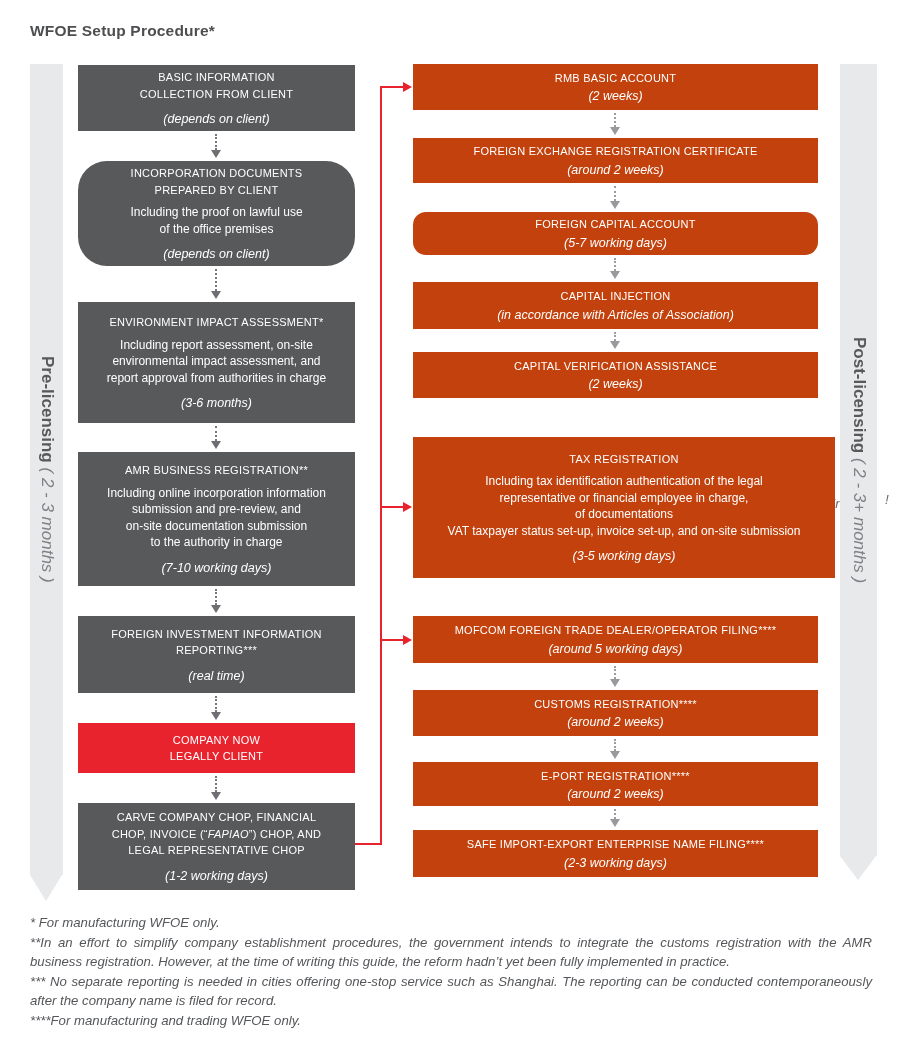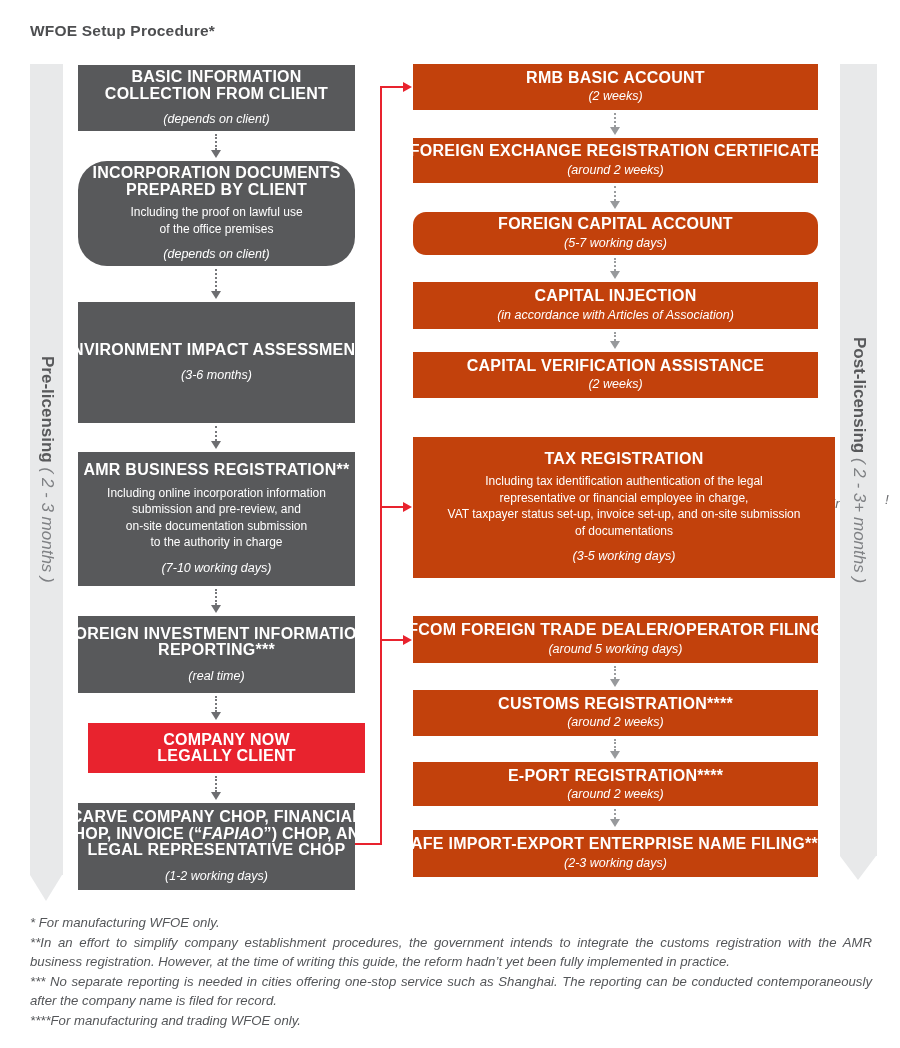--- a/index.html
+++ b/index.html
@@ -21,21 +21,21 @@
   .banner-text{writing-mode:vertical-rl;white-space:nowrap;font-size:17px;color:#58595b;}
   .banner-label{font-weight:bold;color:#58595b;}
   .banner-dur{font-style:italic;font-weight:normal;color:#7f8184;}
 
   
   .box{position:absolute;color:#fff;display:flex;flex-direction:column;justify-content:center;
        align-items:center;text-align:center;box-sizing:border-box;padding:4px 2px;}
   .box{background:#58595b;}
   .box.gray{background:#c2410c;}
   .box.red{background:#e8232e;}
-  .box-title{font-weight:bold;font-size:16px;line-height:16.5px;letter-spacing:.25px;}
+  .box-title{font-weight:normal;font-size:11px;line-height:16.5px;letter-spacing:.25px;}
   .box-title div{white-space:nowrap;}
   .box-body{font-size:12px;line-height:16.5px;margin-top:6px;}
   .box-body div{white-space:nowrap;}
   .box-duration{font-style:italic;font-size:12.5px;line-height:15px;}
   .dur-gap-big{margin-top:10px;}
   .dur-gap-small{margin-top:3px;}
   .em-it{font-style:italic;}
 
   
   .connector{position:absolute;display:flex;flex-direction:column;align-items:center;z-index:0;}
@@ -119,20 +119,25 @@
       <div class="box-body">
         <div>Including the proof on lawful use</div>
         <div>of the office premises</div>
       </div>
       <div class="box-duration dur-gap-big">(depends on client)</div>
     </div>
     <div class="box " style="left: 78px; top: 302px; width: 277px; height: 121px;">
       <div class="box-title">
         <div>ENVIRONMENT IMPACT ASSESSMENT*</div>
       </div>
+      <div class="box-body">
+        <div>Including report assessment, on-site</div>
+        <div>environmental impact assessment, and</div>
+        <div>report approval from authorities in charge</div>
+      </div>
       <div class="box-duration dur-gap-big">(3-6 months)</div>
     </div>
     <div class="box " style="left: 78px; top: 452px; width: 277px; height: 134px;">
       <div class="box-title">
         <div>AMR BUSINESS REGISTRATION**</div>
       </div>
       <div class="box-body">
         <div>Including online incorporation information</div>
         <div>submission and pre-review, and</div>
         <div>on-site documentation submission</div>
@@ -140,21 +145,21 @@
       </div>
       <div class="box-duration dur-gap-big">(7-10 working days)</div>
     </div>
     <div class="box " style="left: 78px; top: 616px; width: 277px; height: 77px;">
       <div class="box-title">
         <div>FOREIGN INVESTMENT INFORMATION</div>
         <div>REPORTING***</div>
       </div>
       <div class="box-duration dur-gap-big">(real time)</div>
     </div>
-    <div class="box red" style="left: 88px; top: 723px; width: 277px; height: 50px;">
+    <div class="box red" style="left: 78px; top: 723px; width: 277px; height: 50px;">
       <div class="box-title">
         <div>COMPANY NOW</div>
         <div>LEGALLY CLIENT</div>
       </div>
     </div>
     <div class="box " style="left: 78px; top: 803px; width: 277px; height: 87px;">
       <div class="box-title">
         <div>CARVE COMPANY CHOP, FINANCIAL</div>
         <div>CHOP, INVOICE (“<span class="em-it">FAPIAO</span>”) CHOP, AND</div>
         <div>LEGAL REPRESENTATIVE CHOP</div>
@@ -215,22 +220,22 @@
       </div>
       <div class="box-duration dur-gap-small">(2 weeks)</div>
     </div>
     <div class="box gray" style="left: 413px; top: 437px; width: 422px; height: 141px;">
       <div class="box-title">
         <div>TAX REGISTRATION</div>
       </div>
       <div class="box-body">
         <div>Including tax identification authentication of the legal</div>
         <div>representative or financial employee in charge,</div>
+        <div>of documentations</div>
         <div>VAT taxpayer status set-up, invoice set-up, and on-site submission</div>
-        <div>of documentations</div>
       </div>
       <div class="box-duration dur-gap-big">(3-5 working days)</div>
     </div>
     <div class="box gray" style="left: 413px; top: 616px; width: 405px; height: 47px;">
       <div class="box-title">
         <div>MOFCOM FOREIGN TRADE DEALER/OPERATOR FILING****</div>
       </div>
       <div class="box-duration dur-gap-small">(around 5 working days)</div>
     </div>
     <div class="box gray" style="left: 413px; top: 690px; width: 405px; height: 46px;">

